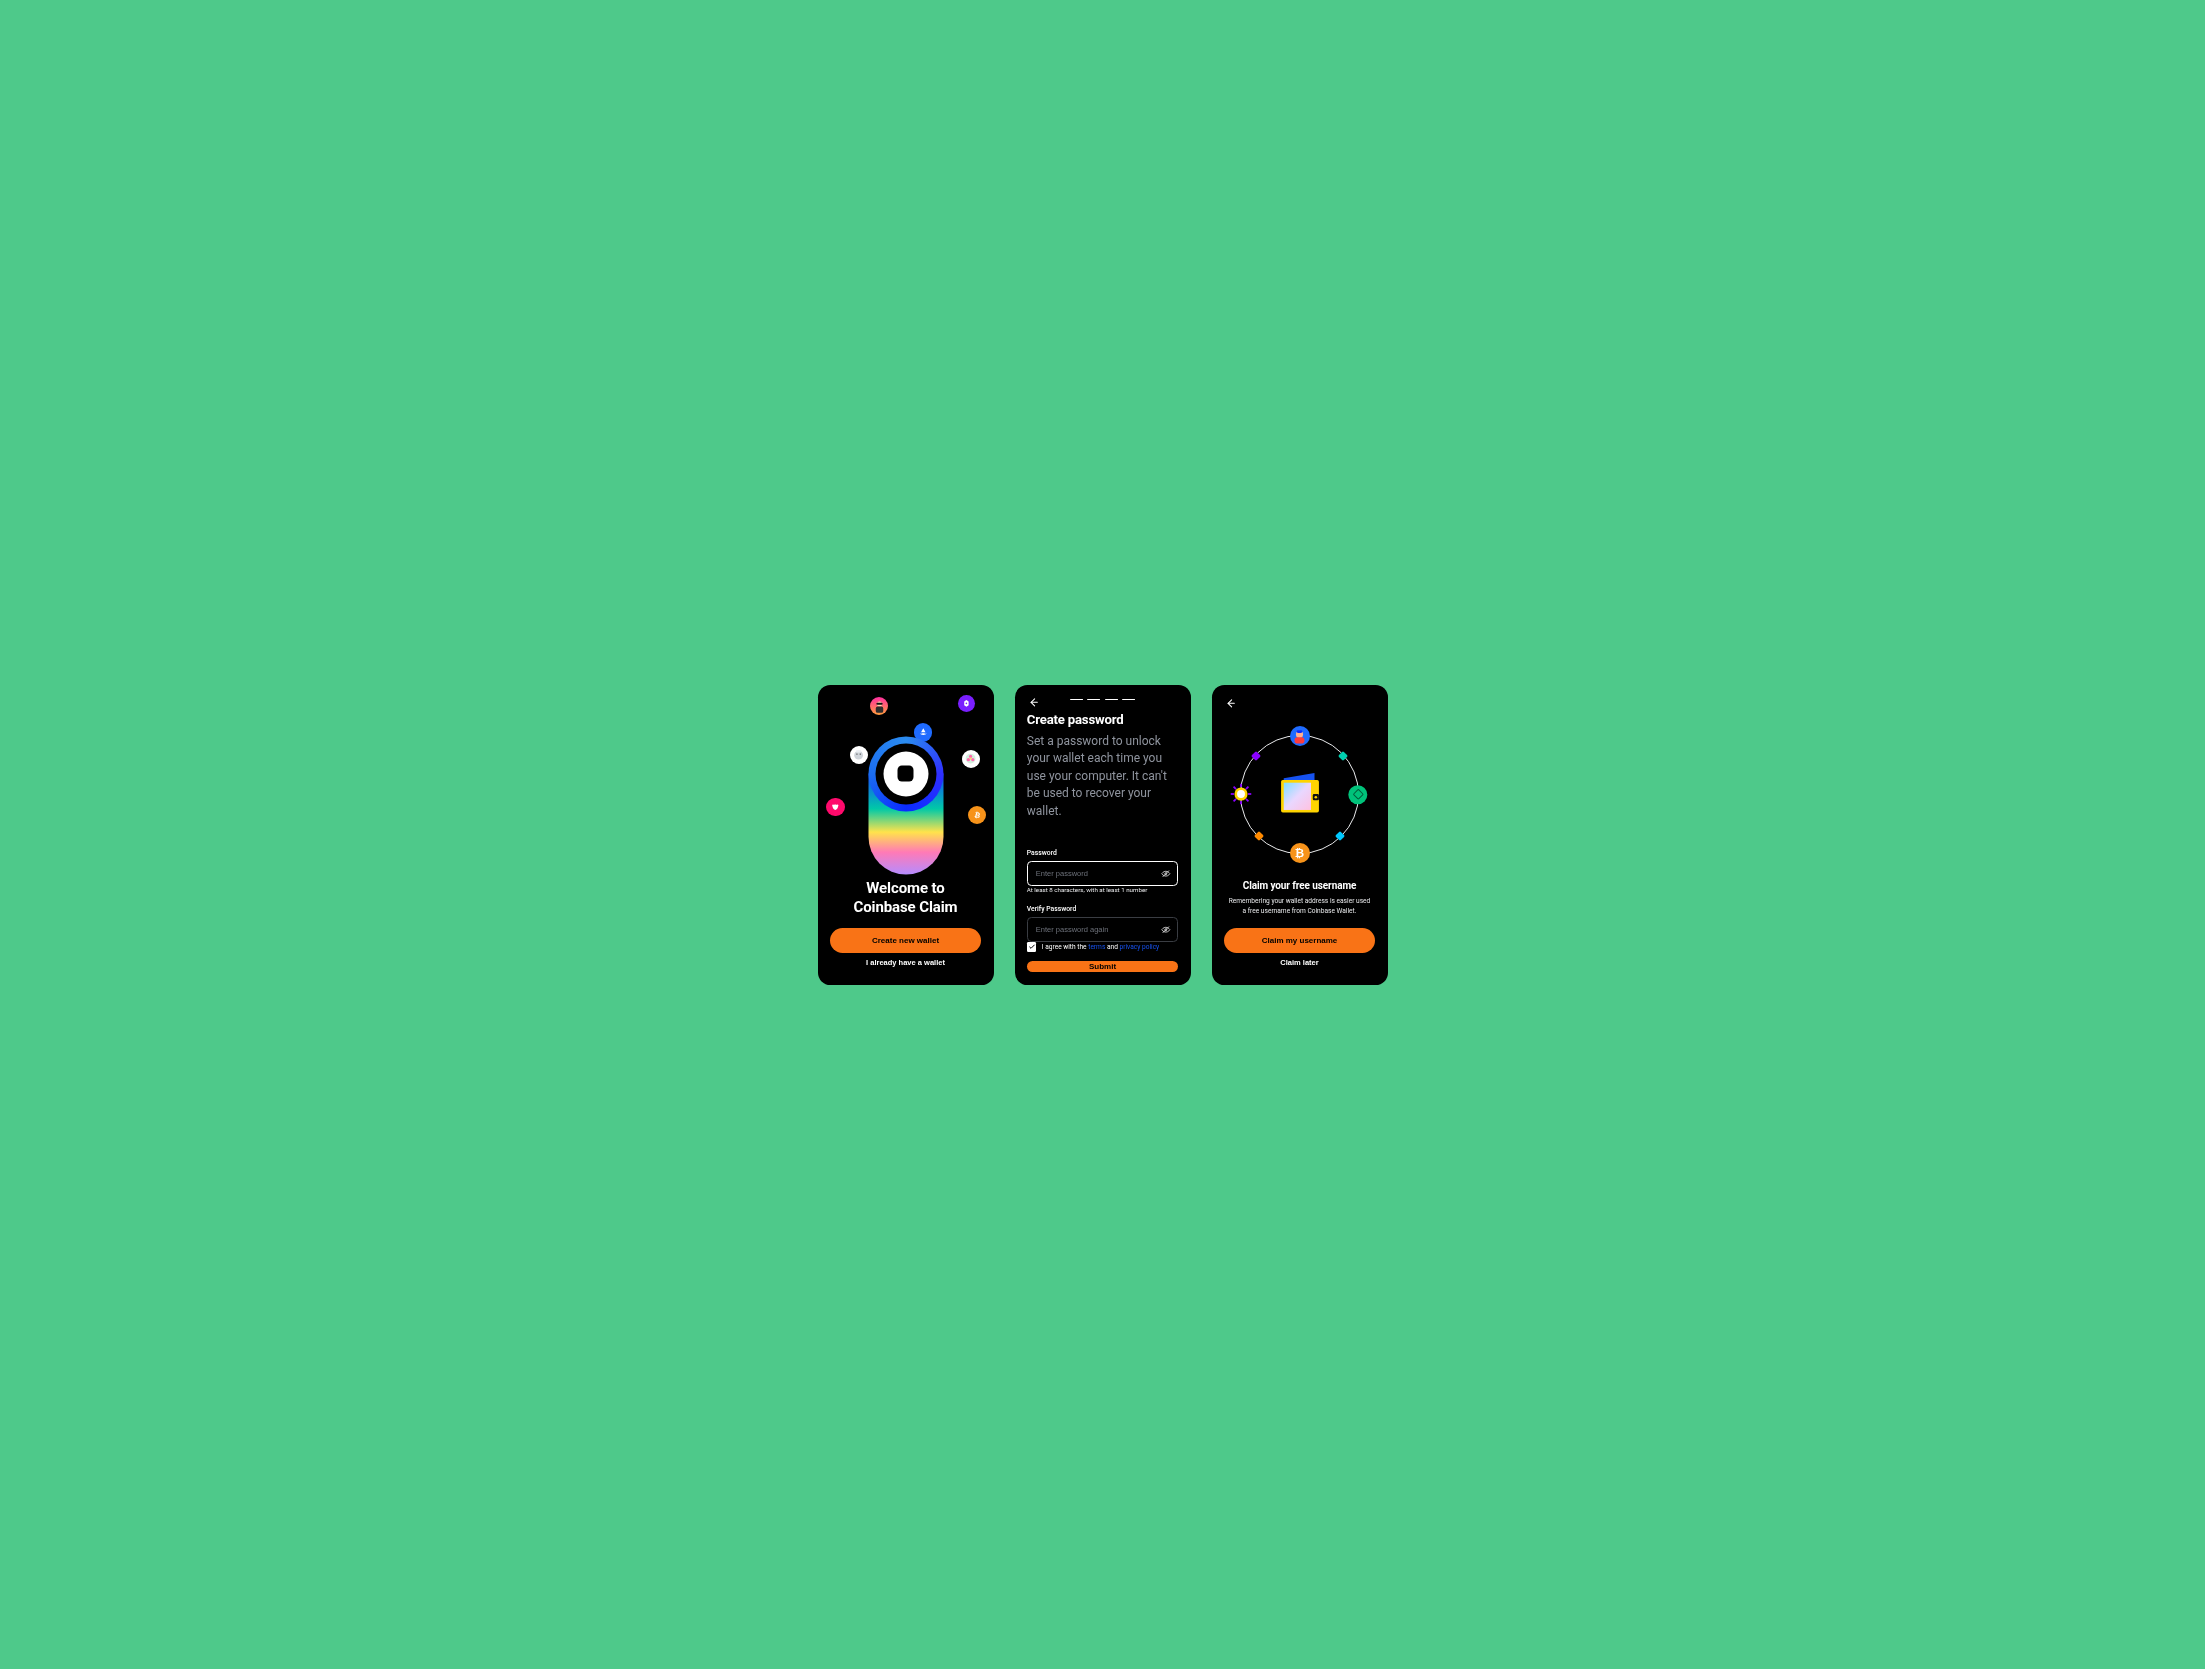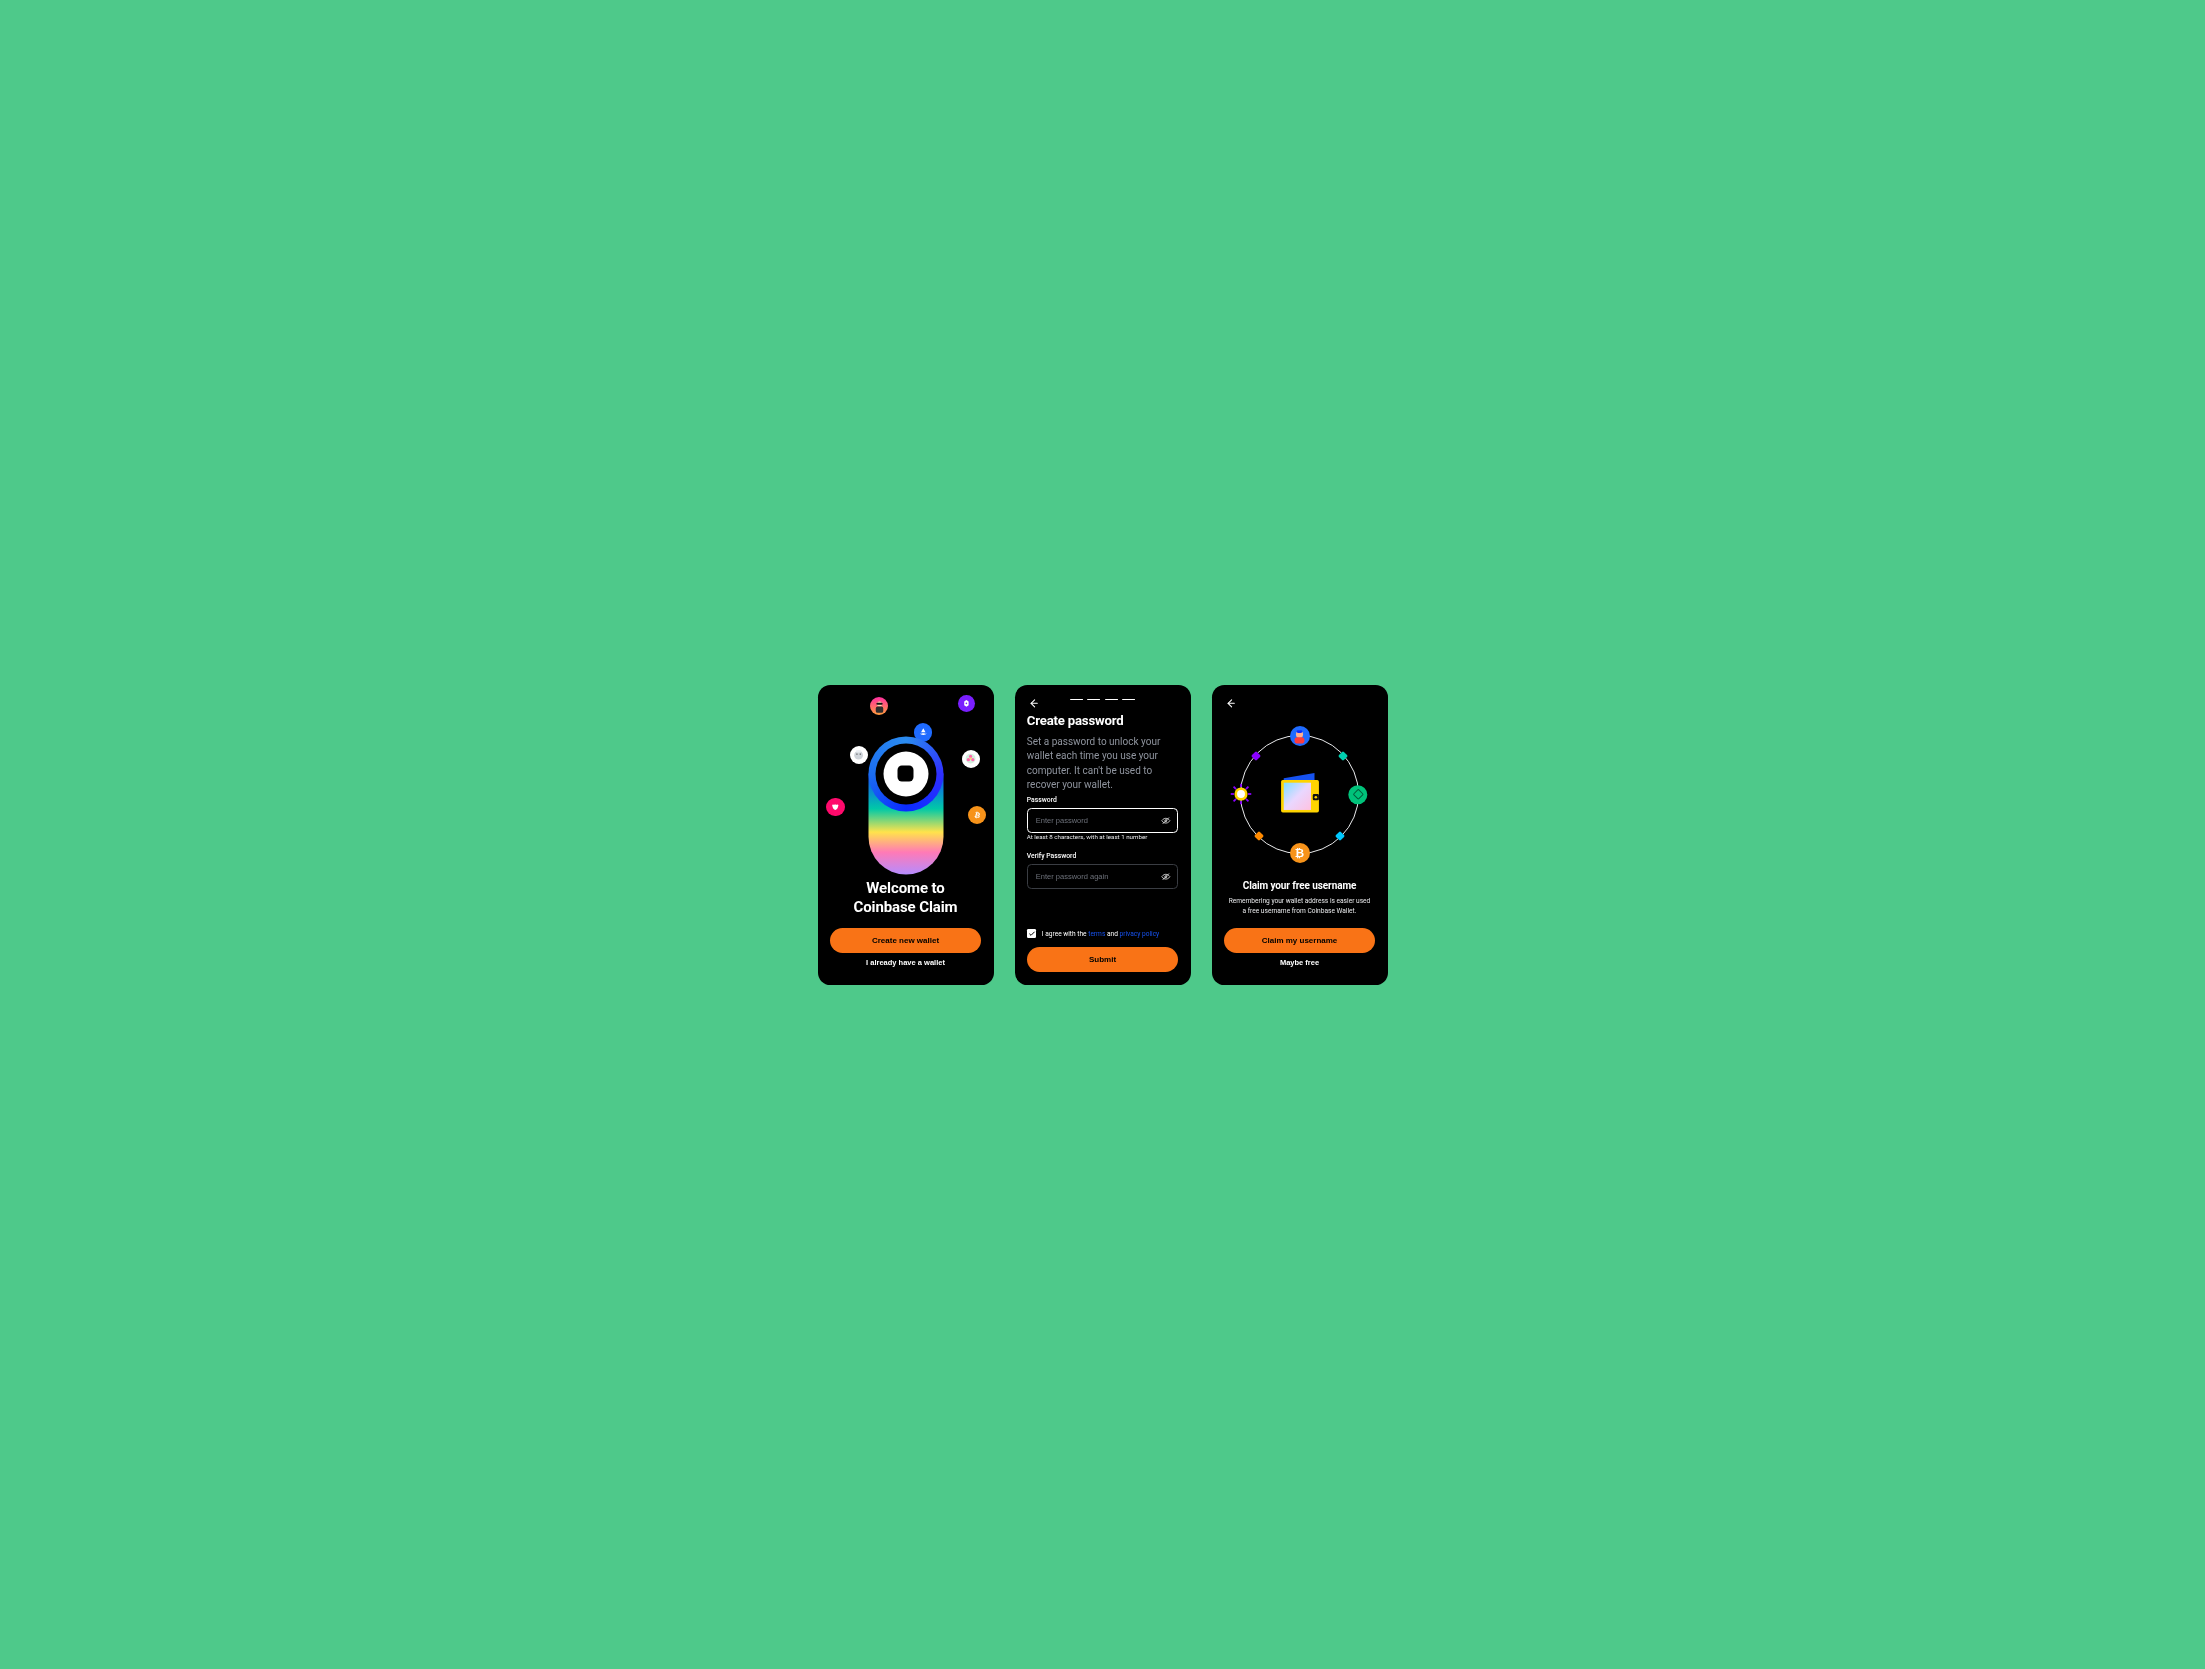--- a/index.html
+++ b/index.html
@@ -39,24 +39,24 @@
     color: #fff;
     margin-bottom: 4.4px;
   }
   h1.title {
     font-size: 13.2px;
     font-weight: 700;
     letter-spacing: -0.2px;
     margin-bottom: 6.2px;
   }
   .subtitle {
-    font-size: 10px;
+    font-size: 12px;
     line-height: 1.45;
     color: #8f949e;
-    margin-bottom: 3px;
+    margin-bottom: 29px;
   }
   .btn-primary {
     background: #f97316;
     color: #000;
     border: none;
     border-radius: 441px;
     height: 25px;
     font-size: 8px;
     font-weight: 600;
     cursor: pointer;
@@ -460,18 +460,18 @@
             </linearGradient>
           </defs>
         </svg>
       </div>
     </div>
 
     <div class="s3-body">
       <div class="s3-title">Claim your free username</div>
       <div class="s3-sub">Remembering your wallet address is easier used a free username from Coinbase Wallet.</div>
       <button class="btn-primary">Claim my username</button>
-      <button class="btn-secondary">Maybe free</button>
+      <button class="btn-secondary">Claim later</button>
     </div>
   </div>
 
 </div>
 
 
 </body></html>

